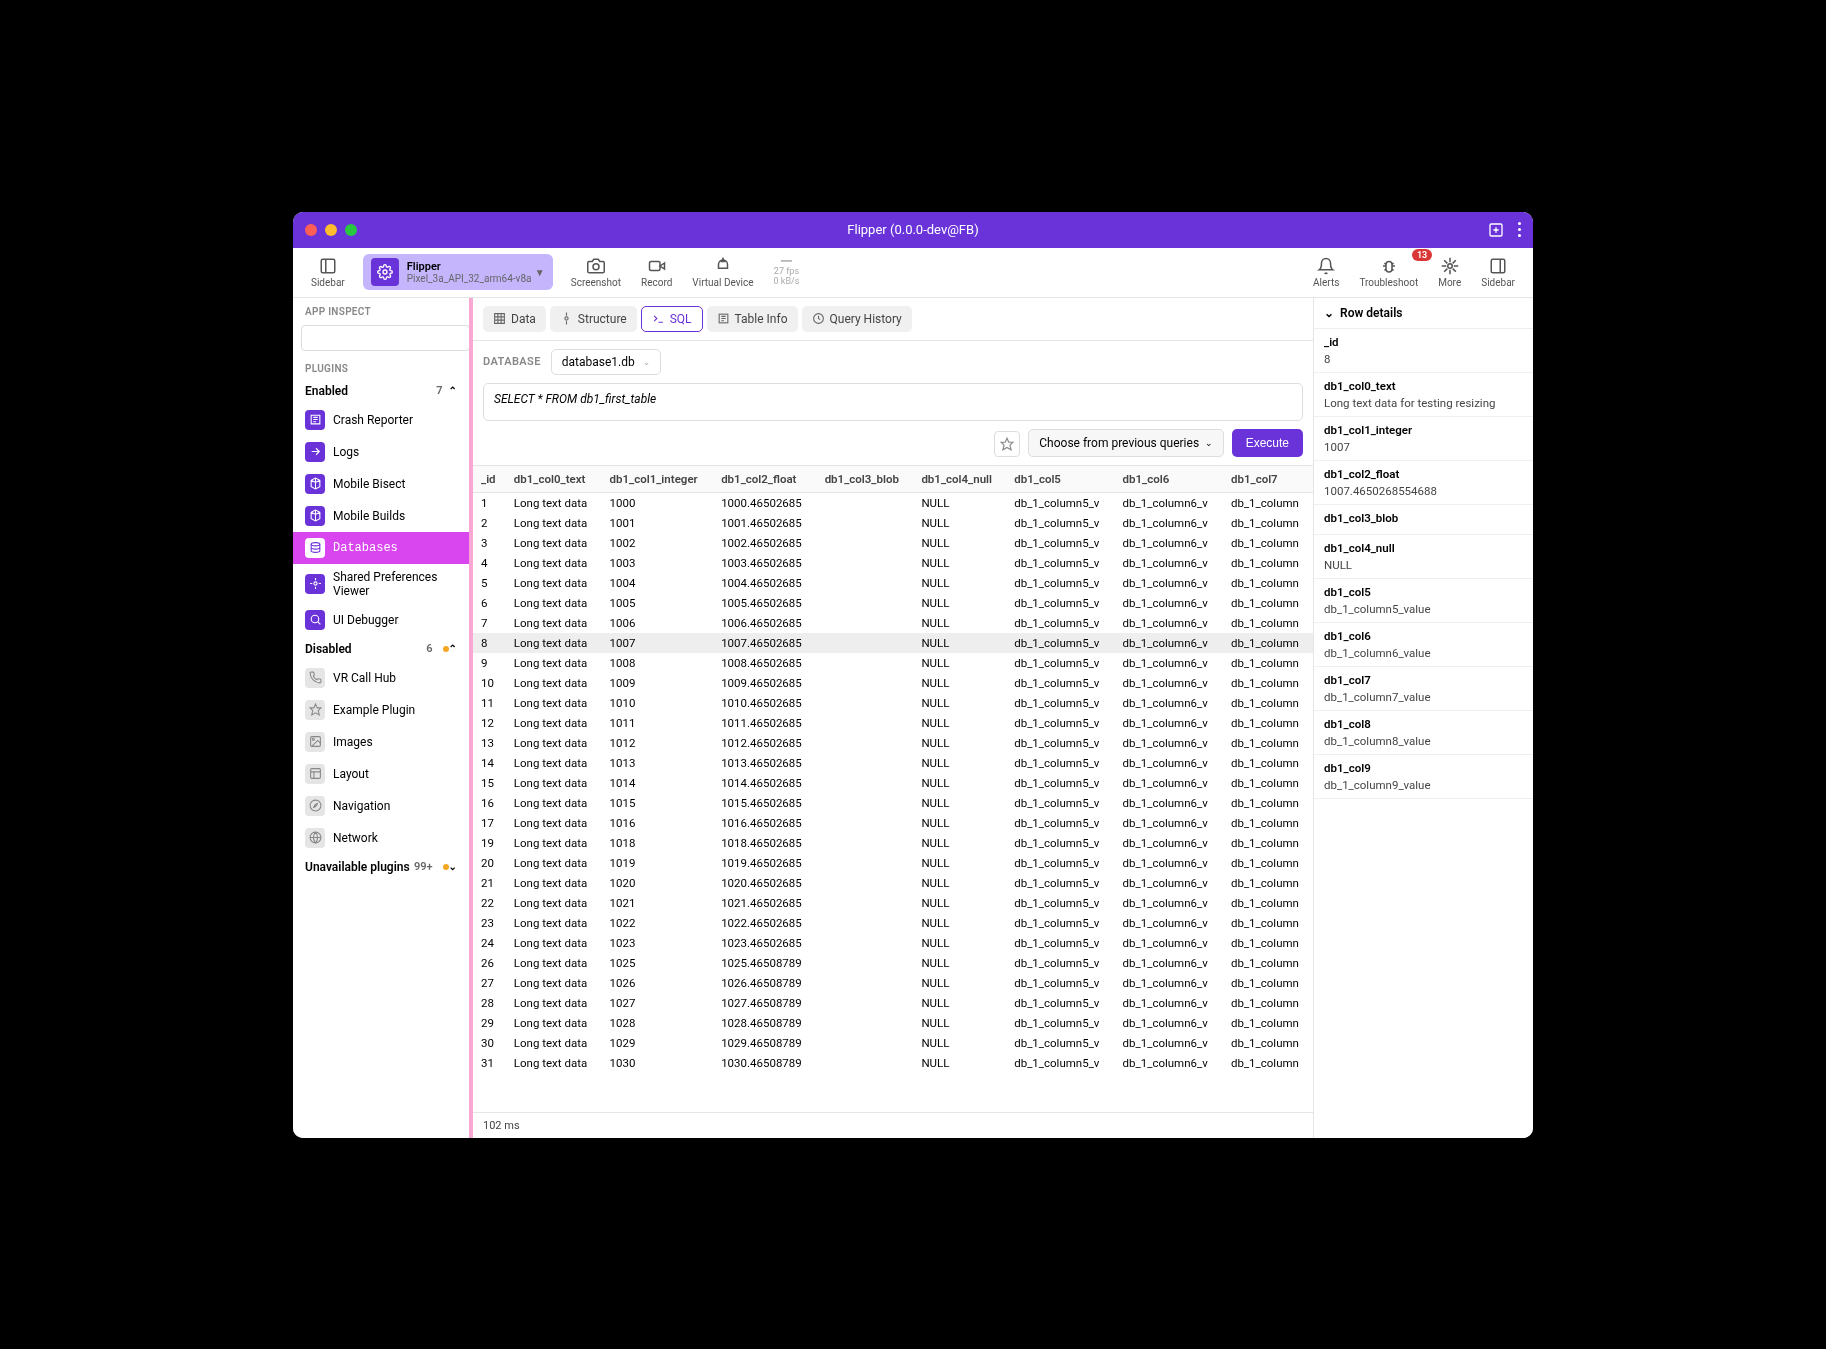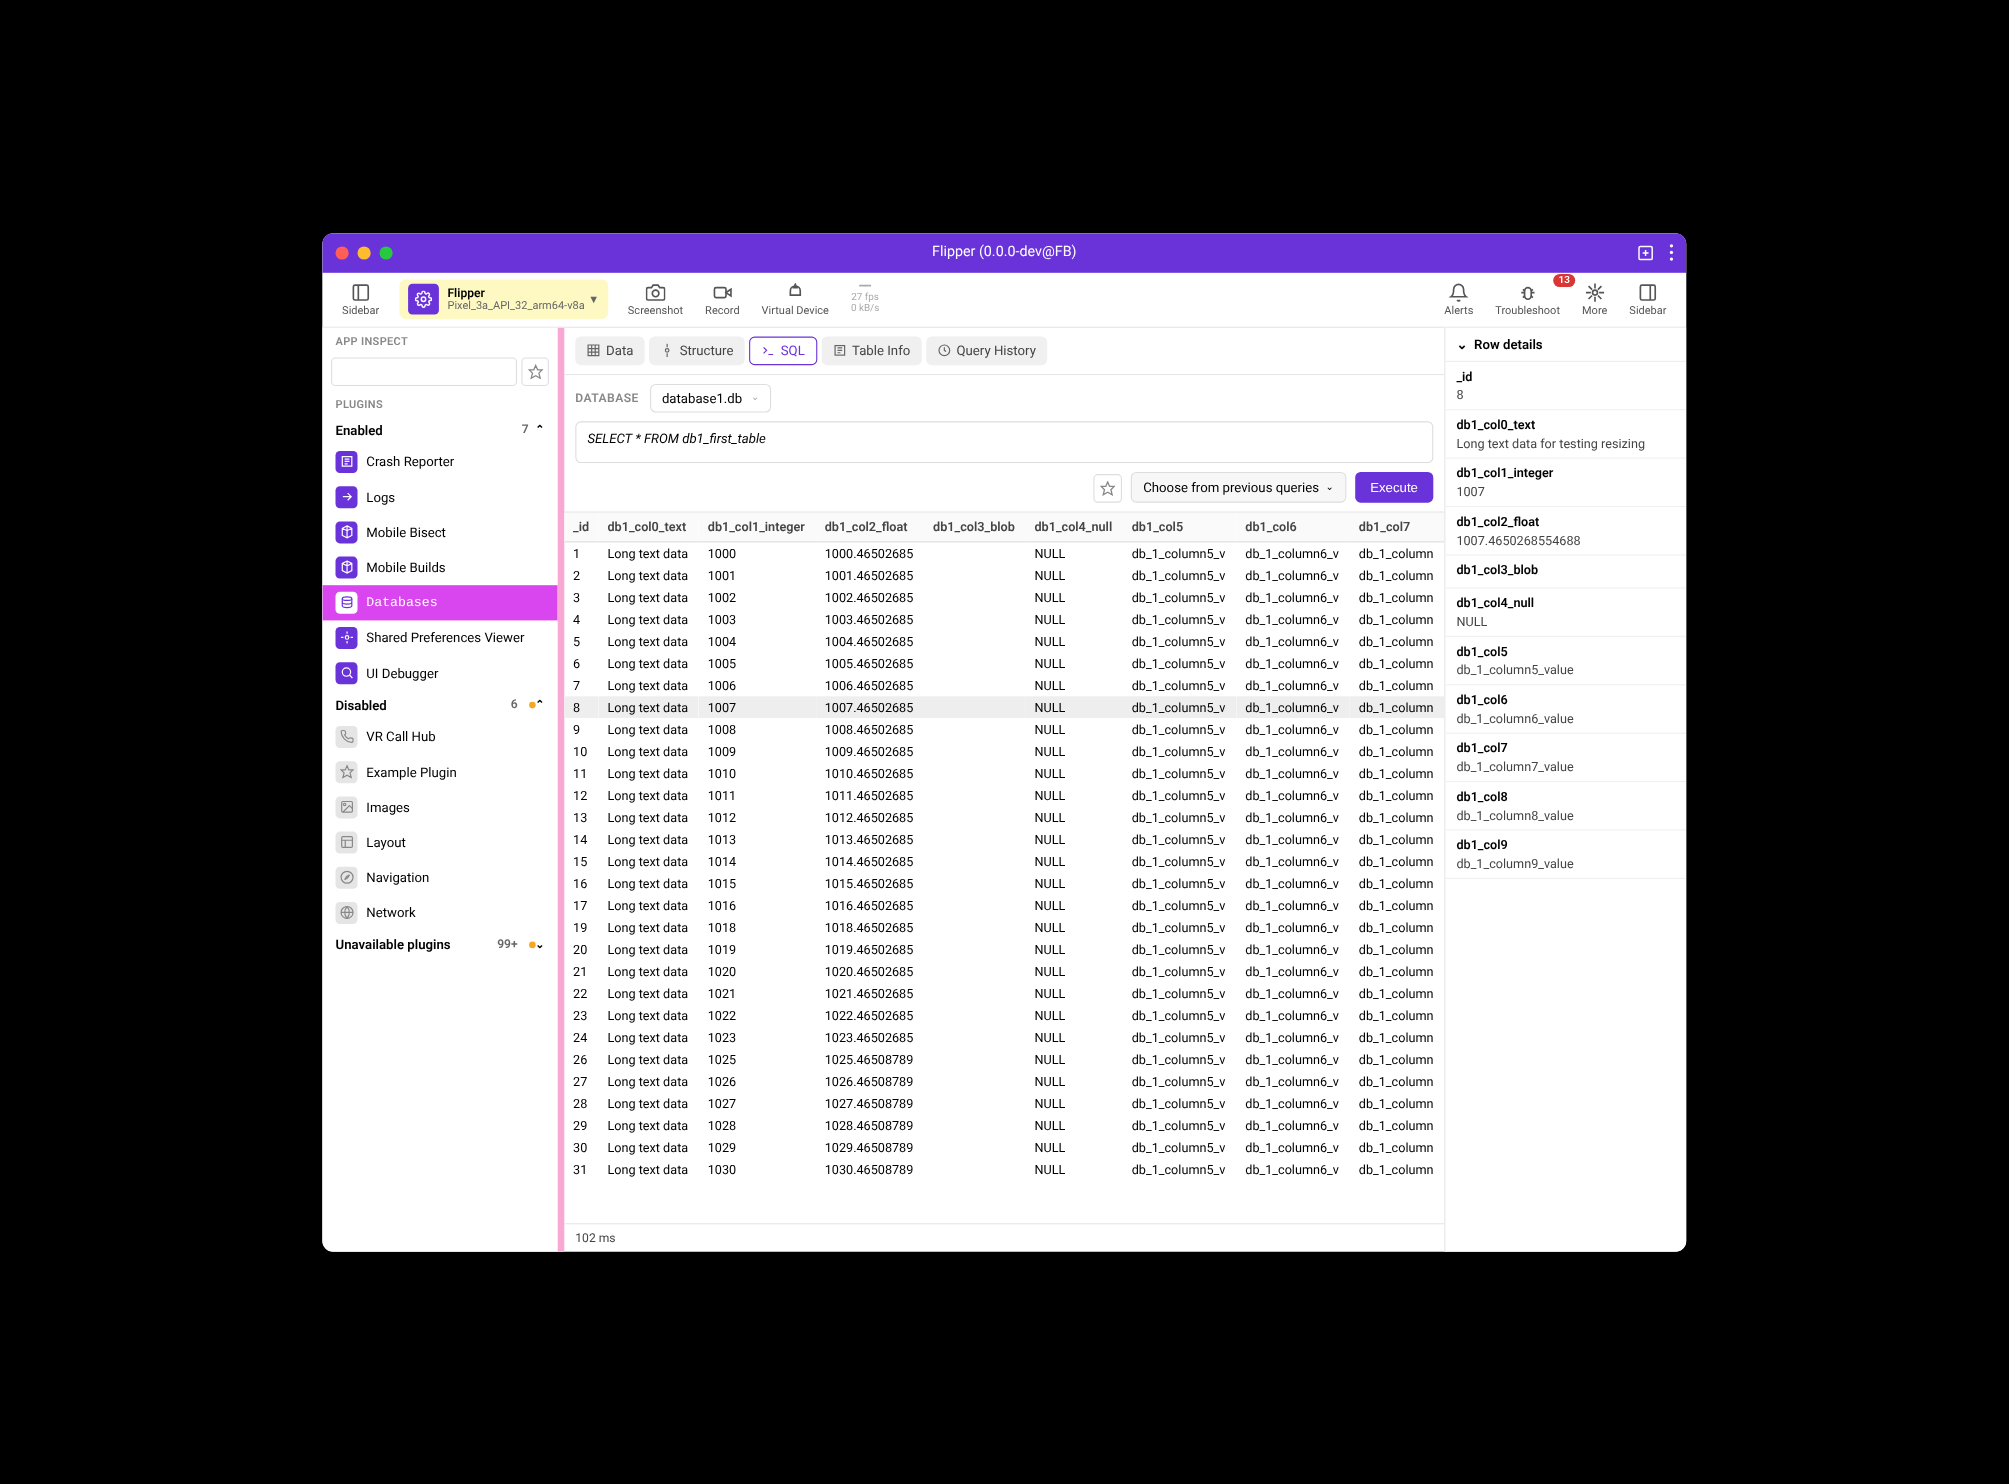--- a/index.html
+++ b/index.html
@@ -13,32 +13,32 @@
 .dot.green { background: #28c840; }
 .title { position: absolute; left: 50%; transform: translateX(-50%); color: #fff; font-size: 13px; }
 .titlebar-right { margin-left: auto; display: flex; gap: 14px; align-items: center; }
 .titlebar-right svg { stroke: #fff; }
 .dots-v { display: flex; flex-direction: column; gap: 3px; }
 .dots-v span { width: 3px; height: 3px; background: #fff; border-radius: 50%; }
 
 .toolbar { height: 50px; display: flex; align-items: center; border-bottom: 1px solid #e5e5e5; padding: 0 8px; }
 .tool-item { display: flex; flex-direction: column; align-items: center; padding: 4px 10px; font-size: 10px; color: #555; cursor: pointer; }
 .tool-item svg { margin-bottom: 2px; }
-.device-select { display: flex; align-items: center; background: #fef9c3; border-radius: 6px; padding: 4px 8px; margin: 0 8px; cursor: pointer; min-width: 190px; }
+.device-select { display: flex; align-items: center; background: #c4b5fd; border-radius: 6px; padding: 4px 8px; margin: 0 8px; cursor: pointer; min-width: 190px; }
 .device-icon { width: 28px; height: 28px; background: #6A32D9; border-radius: 4px; display: flex; align-items: center; justify-content: center; margin-right: 8px; }
 .device-text { display: flex; flex-direction: column; font-size: 11px; }
 .device-text .name { font-weight: 600; color: #000; }
 .device-text .sub { color: #666; font-size: 10px; }
 .device-chevron { margin-left: auto; font-size: 10px; color: #666; }
 .tool-right { margin-left: auto; display: flex; }
 .badge { position: absolute; top: -4px; right: -4px; background: #d93636; color: #fff; font-size: 9px; padding: 1px 5px; border-radius: 8px; font-weight: 600; }
 .rel { position: relative; }
 
 .body { display: flex; height: 840px; }
-.sidebar-l { width: 220px; border-right: 6px solid #f9a8d4; overflow-y: auto; background: #fff; }
+.sidebar-l { width: 180px; border-right: 4px solid #f9a8d4; overflow-y: auto; background: #fff; }
 .section { padding: 8px 12px 4px; font-size: 10px; color: #888; font-weight: 600; letter-spacing: 0.3px; }
 .search-row { display: flex; padding: 4px 8px; gap: 4px; }
 .search-row input { flex: 1; border: 1px solid #ddd; border-radius: 4px; padding: 4px 6px; font-size: 12px; height: 26px; }
 .star-btn { width: 26px; height: 26px; border: 1px solid #ddd; border-radius: 4px; display: flex; align-items: center; justify-content: center; background: #fff; cursor: pointer; }
 .plugin-header { display: flex; align-items: center; padding: 6px 12px; font-size: 12px; font-weight: 600; }
 .plugin-header .count { margin-left: auto; font-size: 11px; color: #666; margin-right: 6px; }
 .plugin-header .chev { font-size: 10px; }
 .plugin-item { display: flex; align-items: center; padding: 6px 12px; font-size: 12px; cursor: pointer; gap: 8px; }
 .plugin-item .picon { width: 20px; height: 20px; border-radius: 4px; display: flex; align-items: center; justify-content: center; flex-shrink: 0; }
 .plugin-item.active { background: #d946ef; color: #fff; font-family: Liberation Mono, monospace; }

